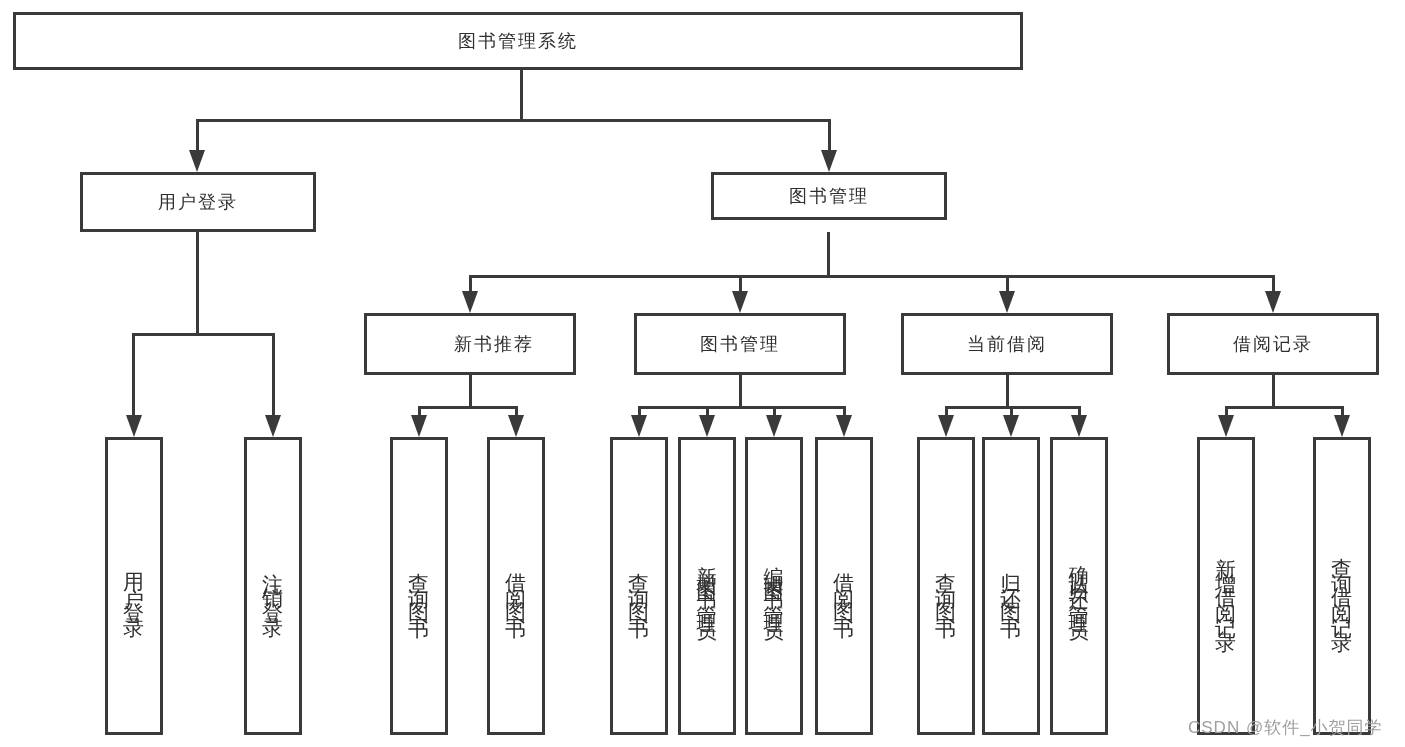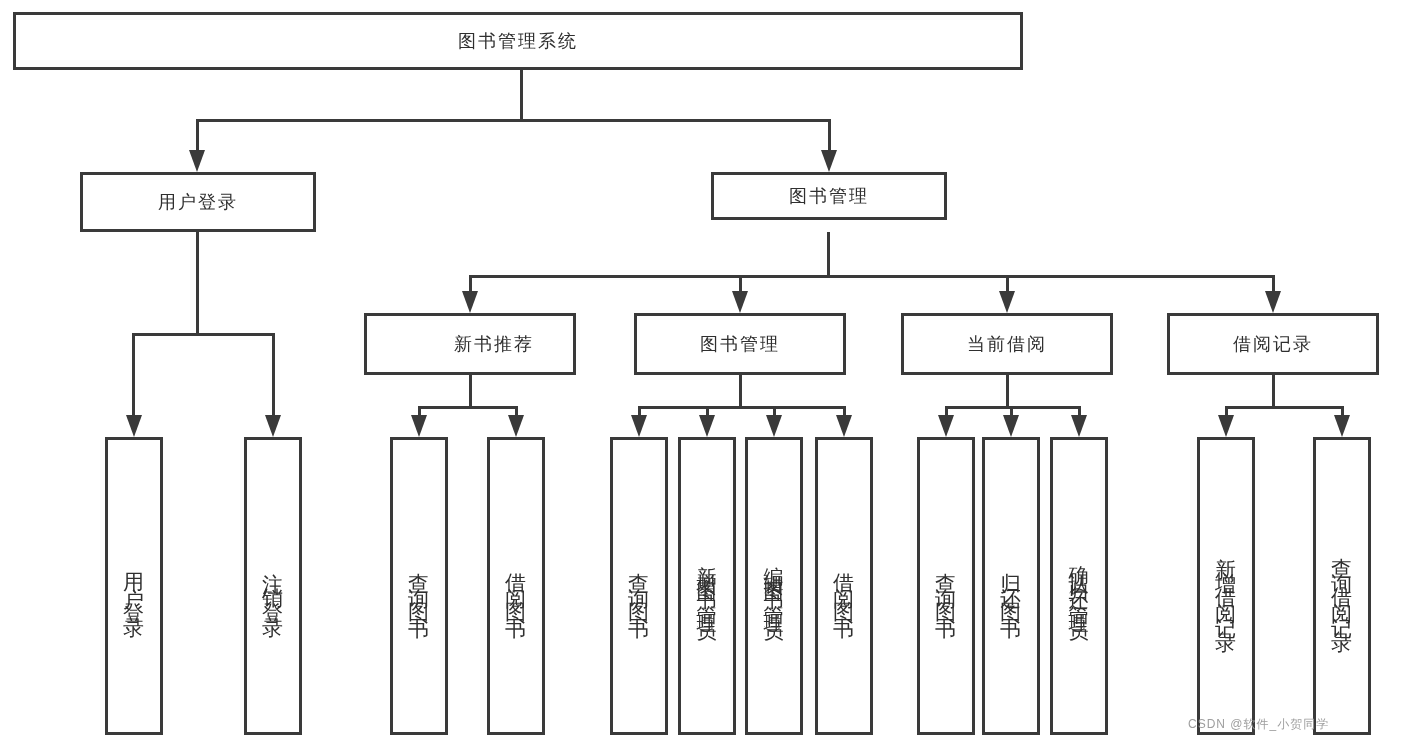--- a/index.html
+++ b/index.html
@@ -43,21 +43,21 @@
   .vline{width:3px;}
   .arrow{
     position:absolute;width:0;height:0;
     border-left:8px solid transparent;
     border-right:8px solid transparent;
     border-top:22px solid var(--line);
   }
   .watermark{
     position:absolute;
     left:1188px;top:716px;
-    font-size:12px;
+    font-size:17px;
     color:var(--wm);
     letter-spacing:1px;
     white-space:nowrap;
     z-index:5;
   }
 </style>
 </head>
 <body>
 
 <div class="stage">

